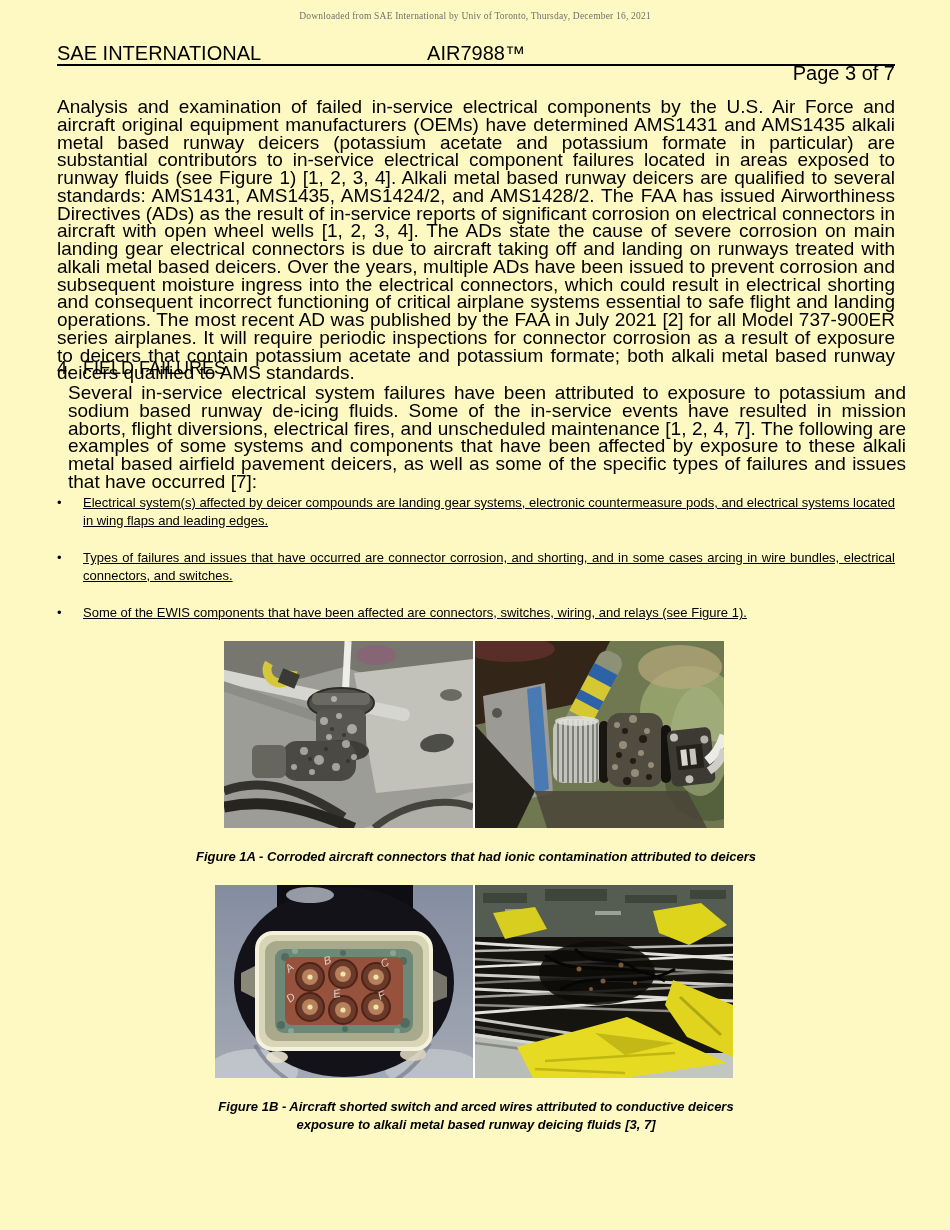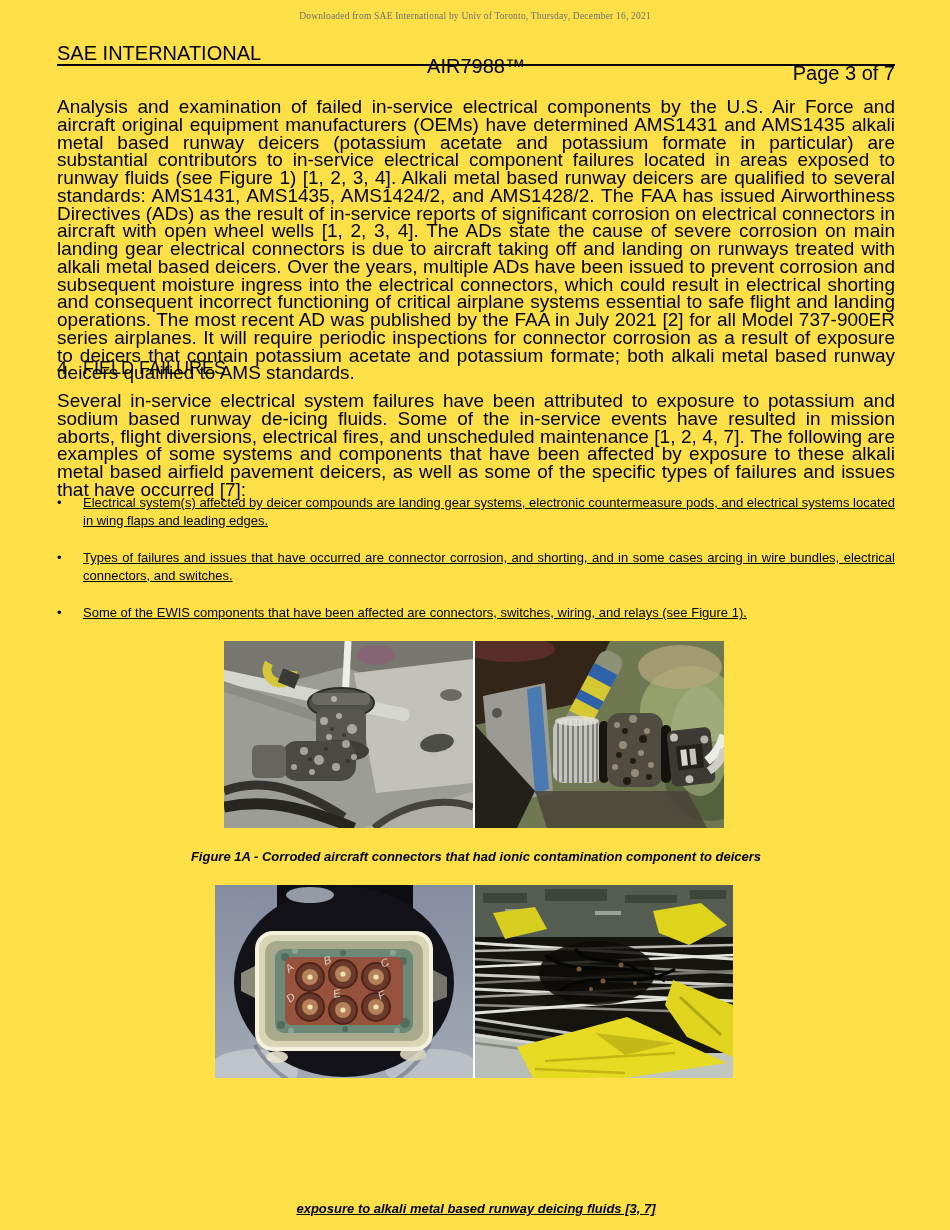--- a/index.html
+++ b/index.html
@@ -2,21 +2,21 @@
 <html><head>
 <meta charset="utf-8">
 <style>
   * { box-sizing: border-box; margin: 0; padding: 0; }
   html, body { background: #ffffff; }
   .page {
     position: relative;
     width: 950px;
     height: 1230px;
     margin: 0 auto;
-    background: #fde047;
+    background: #fef9c3;
     font-family: "Liberation Sans", "DejaVu Sans", sans-serif;
     color: #000;
     overflow: hidden;
   }
   .watermark {
     position: absolute;
     top: 11px; left: 0; right: 0;
     text-align: center;
     font-family: "Liberation Serif", "DejaVu Serif", serif;
     font-size: 9.5px;
@@ -25,37 +25,37 @@
   }
   .header {
     position: absolute;
     top: 44px; left: 57px; width: 838px;
     height: 22px;
     border-bottom: 2.5px solid #000;
     font-size: 20px;
     line-height: 19px;
   }
   .header .h-left   { position: absolute; left: 0; top: 0; }
-  .header .h-center { position: absolute; left: 0; right: 0; top: 0; text-align: center; margin-top: 13px; }
+  .header .h-center { position: absolute; left: 0; right: 0; top: 0; text-align: center; }
   .header .h-right  { position: absolute; right: 0; top: 0; margin-top: 20px; }
   .bodytext {
     position: absolute;
     left: 57px; width: 838px;
     font-size: 19px;
     line-height: 17.75px;
     text-align: justify;
   }
   .para1 { top: 98px; }
   .heading {
     position: absolute;
     left: 57px; top: 358px;
     font-size: 18px;
   }
   .heading .sec-num { display: inline-block; width: 26px; }
-  .para2 { top: 392px; }
+  .para2 { top: 384px; margin-left: 11px; }
   .bullets { position: absolute; left: 57px; top: 494px; width: 838px; }
   .bullet-row { display: flex; margin-bottom: 19.5px; }
   .bullet-marker {
     width: 26px; flex: 0 0 26px;
     font-size: 13px; line-height: 17.75px;
   }
   .bullet-text {
     flex: 1;
     font-size: 13px; line-height: 17.75px;
     text-align: justify;
@@ -70,21 +70,21 @@
     position: absolute;
     left: 57px; width: 838px;
     text-align: center;
     font-size: 13px;
     font-weight: bold;
     font-style: italic;
   }
   .cap-1a { top: 849px; }
   .cap-1b { top: 1099px; }
   .cap-f1-l1 { top: 1132px; }
-  .cap-f1-l2 { top: 1201px; text-decoration: underline; }
+  .cap-f1-l2 { top: 1117px; }
 </style>
 </head>
 <body>
 
 <div class="page">
 
   <div class="watermark">Downloaded from SAE International by Univ of Toronto, Thursday, December 16, 2021</div>
 
   <div class="header">
     <span class="h-left">SAE INTERNATIONAL</span>
@@ -217,21 +217,21 @@
           <circle cx="201" cy="95" r="4" fill="#c0c0b8"></circle>
           <circle cx="231" cy="100" r="4" fill="#b4b4ac"></circle>
           <circle cx="212" cy="138" r="4" fill="#c0c0b8"></circle>
         </g>
         <path d="M232,120 C240,114 246,104 249,94" stroke="#ecece6" stroke-width="9" fill="none"></path>
         <path d="M234,130 C243,124 248,116 249,108" stroke="#cfcfc8" stroke-width="8" fill="none"></path>
       </svg>
     </div>
   </div>
 
-  <div class="caption cap-1a">Figure 1A - Corroded aircraft connectors that had ionic contamination component to deicers</div>
+  <div class="caption cap-1a">Figure 1A - Corroded aircraft connectors that had ionic contamination attributed to deicers</div>
 
   <div class="figure-photos fig1b">
     <div class="photo" style="width:258px;height:193px">
       <svg viewBox="0 0 258 193" preserveAspectRatio="none">
         <defs>
           <linearGradient id="bgB1" x1="0" y1="0" x2="0" y2="1">
             <stop offset="0" stop-color="#848da0"></stop>
             <stop offset="1" stop-color="#a3a9b4"></stop>
           </linearGradient>
         </defs>
@@ -357,15 +357,16 @@
           <path d="M0,150 L180,174" stroke="#d8d8d2" stroke-width="3"></path>
           <path d="M0,158 L160,178" stroke="#8a8a84" stroke-width="2.5"></path>
         </g>
         <polygon points="42,162 152,132 252,178 150,193 58,193" fill="#e6da22"></polygon>
         <path d="M70,176 L200,168 M60,184 L150,188" stroke="#c2b612" stroke-width="2.5" fill="none"></path>
         <polygon points="120,148 200,158 150,170" fill="#aca20e" opacity="0.6"></polygon>
       </svg>
     </div>
   </div>
 
+  <div class="caption cap-1b">Figure 1B - Aircraft shorted switch and arced wires attributed to conductive deicers</div>
   <div class="caption cap-f1-l2">exposure to alkali metal based runway deicing fluids [3, 7]</div>
 
 </div>
 
 </body></html>

